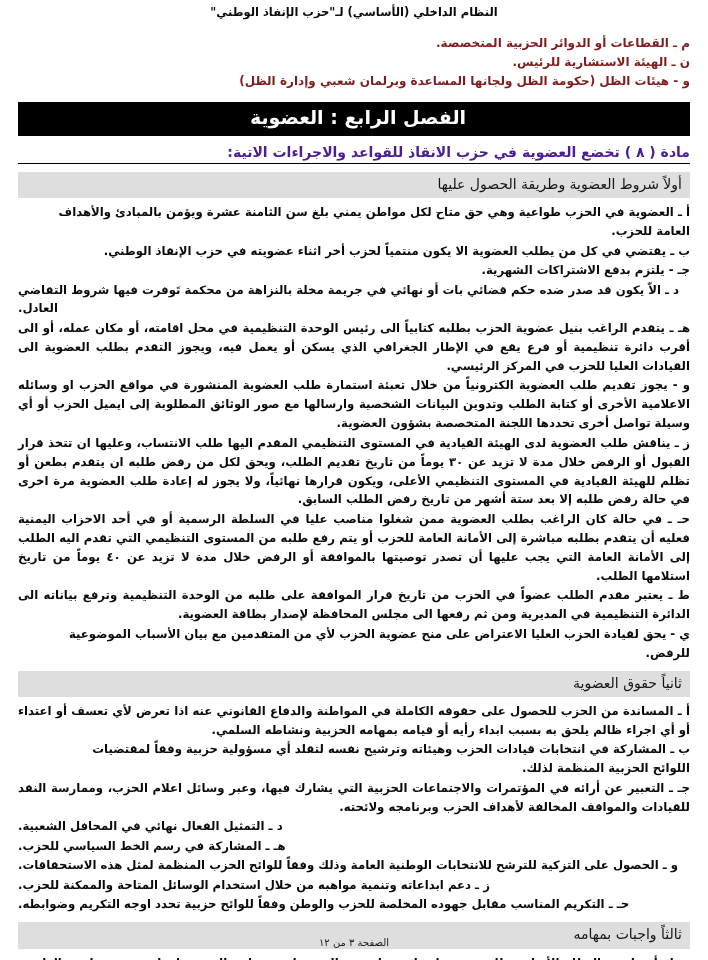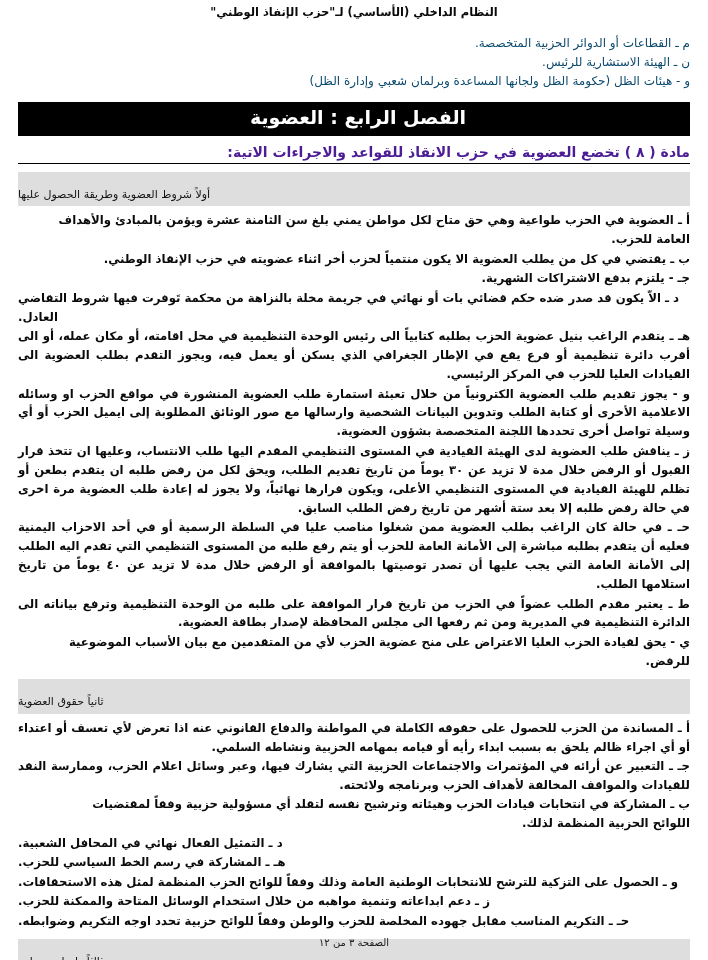--- a/index.html
+++ b/index.html
@@ -36,23 +36,23 @@
   }
 
   
   .carry-list {
     margin-top: 14px;
     text-align: right;
     padding-left: 12px;
   }
   .carry-list .line {
     font-size: 12px;
-    font-weight: normal;
+    font-weight: bold;
     line-height: 1.58;
-    color: #0c4a6e;
+    color: #7f1d1d;
   }
 
   
   .chapter-bar {
     margin: 11px 0 0 0;
     background: #000000;
     color: #ffffff;
     text-align: center;
     font-size: 19px;
     font-weight: bold;
@@ -69,24 +69,24 @@
     font-weight: bold;
     line-height: 1.3;
     padding-bottom: 2px;
     border-bottom: 1.6px solid #000000;
     color: #4c1d95;
   }
 
   
   .section-bar {
     background: #dedede;
-    text-align: left;
-    font-size: 11px;
+    text-align: right;
+    font-size: 14px;
     font-weight: normal;
-    padding: 16px 8px 5px 0;
+    padding: 4px 8px 5px 0;
     margin: 8px 0 5px 0;
     color: #141414;
     line-height: 1.25;
   }
 
   
   .clauses { text-align: right; }
   .clause {
     font-size: 11.7px;
     font-weight: bold;
@@ -148,22 +148,22 @@
     <div class="clause justify">ز ـ يناقش طلب العضوية لدى الهيئة القيادية في المستوى التنظيمي المقدم اليها طلب الانتساب، وعليها ان تتخذ قرار القبول أو الرفض خلال مدة لا تزيد عن ٣٠ يوماً من تاريخ تقديم الطلب، ويحق لكل من رفض طلبه ان يتقدم بطعن أو تظلم للهيئة القيادية في المستوى التنظيمي الأعلى، ويكون قرارها نهائياً، ولا يجوز له إعادة طلب العضوية مرة اخرى في حالة رفض طلبه إلا بعد ستة أشهر من تاريخ رفض الطلب السابق.</div>
     <div class="clause justify">حـ ـ في حالة كان الراغب بطلب العضوية ممن شغلوا مناصب عليا في السلطة الرسمية أو في أحد الاحزاب اليمنية فعليه أن يتقدم بطلبه مباشرة إلى الأمانة العامة للحزب أو يتم رفع طلبه من المستوى التنظيمي التي تقدم اليه الطلب إلى الأمانة العامة التي يجب عليها أن تصدر توصيتها بالموافقة أو الرفض خلال مدة لا تزيد عن ٤٠ يوماً من تاريخ استلامها الطلب.</div>
     <div class="clause justify">ط ـ يعتبر مقدم الطلب عضواً في الحزب من تاريخ قرار الموافقة على طلبه من الوحدة التنظيمية وترفع بياناته الى الدائرة التنظيمية في المديرية ومن ثم رفعها الى مجلس المحافظة لإصدار بطاقة العضوية.</div>
     <div class="clause rightline">ي - يحق لقيادة الحزب العليا الاعتراض على منح عضوية الحزب لأي من المتقدمين مع بيان الأسباب الموضوعية للرفض.</div>
   </div>
 
   <div class="section-bar">ثانياً حقوق العضوية</div>
 
   <div class="clauses">
     <div class="clause justify">أ ـ المساندة من الحزب للحصول على حقوقه الكاملة في المواطنة والدفاع القانوني عنه اذا تعرض لأي تعسف أو اعتداء أو أي اجراء ظالم يلحق به بسبب ابداء رأيه أو قيامه بمهامه الحزبية ونشاطه السلمي.</div>
+    <div class="clause rightline">ب ـ المشاركة في انتخابات قيادات الحزب وهيئاته وترشيح نفسه لتقلد أي مسؤولية حزبية وفقاً لمقتضيات اللوائح الحزبية المنظمة لذلك.</div>
     <div class="clause justify">جـ ـ  التعبير عن أرائه في المؤتمرات والاجتماعات الحزبية التي يشارك فيها، وعبر وسائل اعلام الحزب، وممارسة النقد للقيادات والمواقف المخالفة لأهداف الحزب وبرنامجه ولائحته.</div>
-    <div class="clause rightline">ب ـ المشاركة في انتخابات قيادات الحزب وهيئاته وترشيح نفسه لتقلد أي مسؤولية حزبية وفقاً لمقتضيات اللوائح الحزبية المنظمة لذلك.</div>
     <div class="clause center-ish">د ـ التمثيل الفعال نهائي في المحافل الشعبية.</div>
     <div class="clause center-ish">هـ ـ المشاركة في رسم الخط السياسي للحزب.</div>
     <div class="clause center-ish">و ـ الحصول على التزكية للترشح للانتخابات الوطنية العامة وذلك وفقاً للوائح الحزب المنظمة لمثل هذه الاستحقاقات.</div>
     <div class="clause center-ish">ز ـ دعم ابداعاته وتنمية مواهبه من خلال استخدام الوسائل المتاحة والممكنة للحزب.</div>
     <div class="clause center-ish">حـ ـ التكريم المناسب مقابل جهوده المخلصة للحزب والوطن وفقاً للوائح حزبية تحدد اوجه التكريم وضوابطه.</div>
   </div>
 
   <div class="section-bar">ثالثاً واجبات بمهامه</div>
 
   <div class="clauses">

